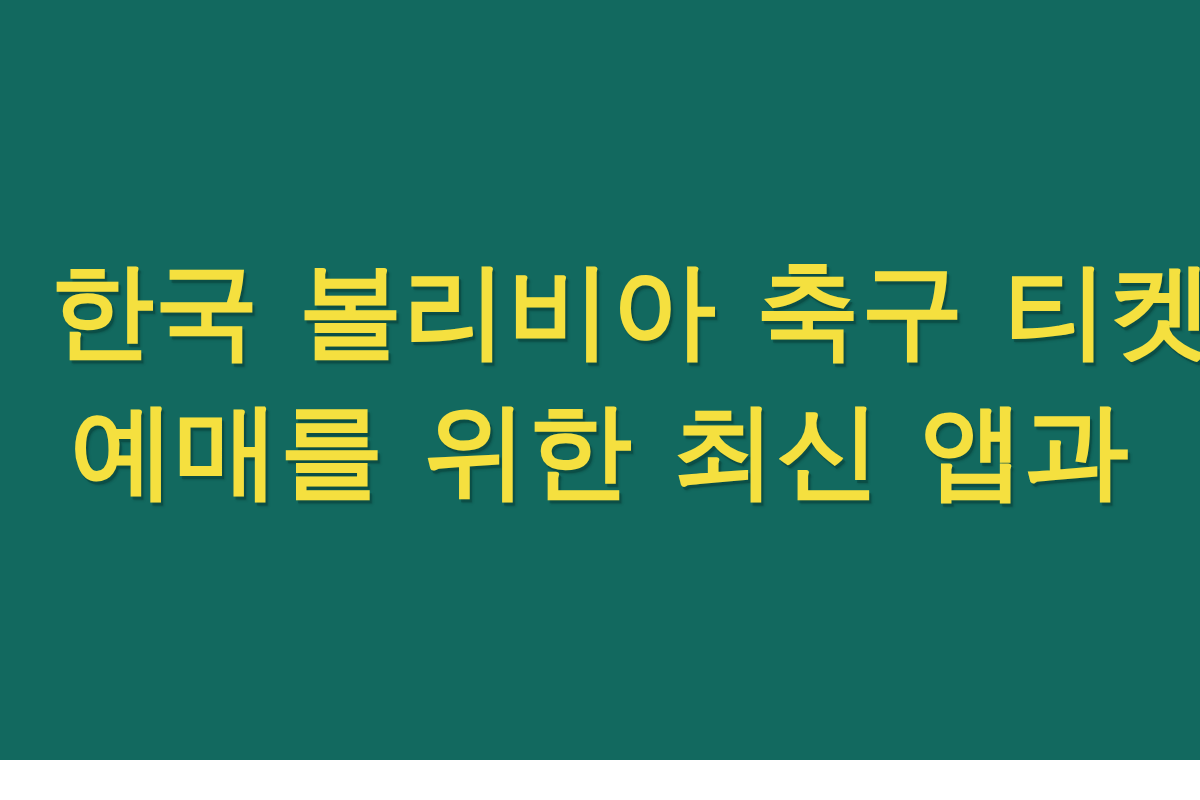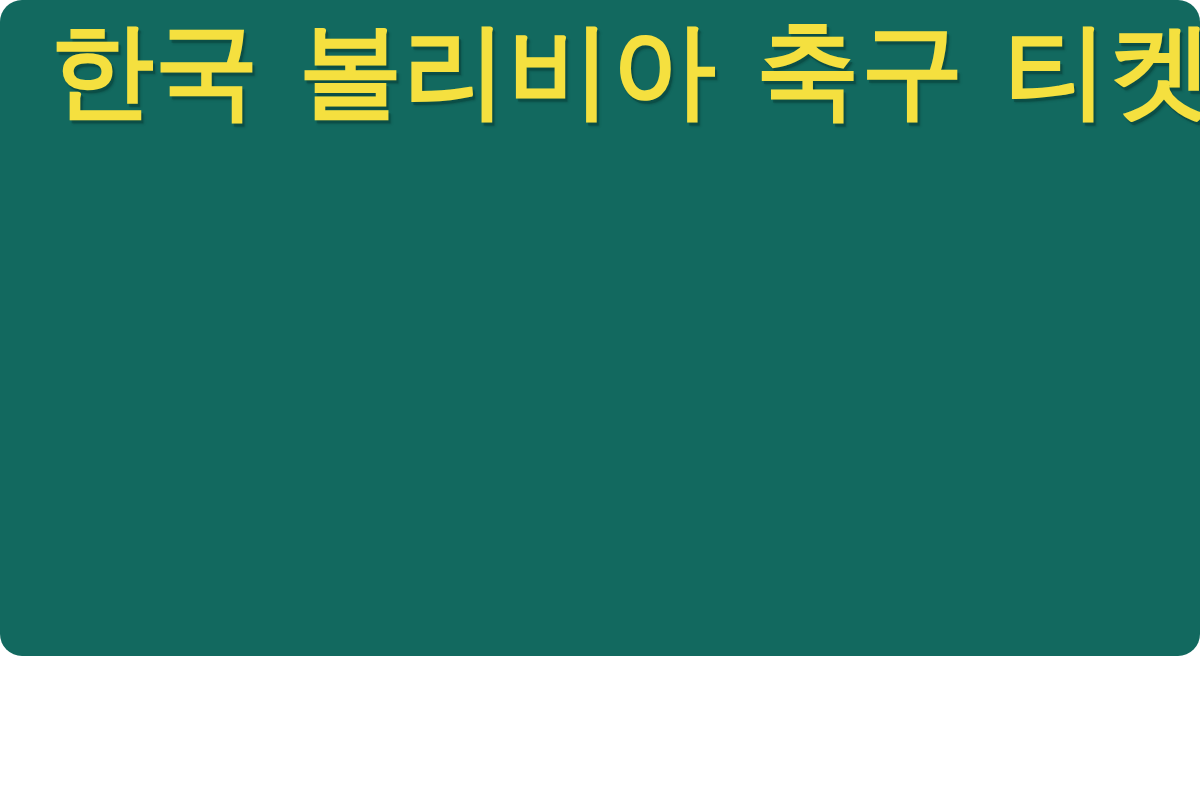--- a/index.html
+++ b/index.html
@@ -11,28 +11,28 @@
   body {
     width: 1200px;
     height: 800px;
     overflow: hidden;
     font-family: "Liberation Sans", sans-serif;
   }
 
   #card {
     position: relative;
     width: 1200px;
-    height: 656px;
+    height: 760px;
     box-sizing: border-box;
     display: flex;
     flex-direction: column;
     align-items: center;
+    justify-content: center;
     background: #12695F;
     overflow: hidden;
-    border-radius: 22px;
   }
 
   #headline {
     display: block;
     width: 1100px;
     margin: 0;
     padding: 0;
     text-align: center;
     font-weight: 700;
     font-size: 104px;
@@ -56,15 +56,16 @@
   #headline .line-2 { font-size: 104px; }
   #headline .line-3 { font-size: 104px; }
 </style>
 </head>
 <body>
 
 <div id="card" style="background: rgb(18, 105, 95);">
 
   <h1 id="headline" style="color: rgb(245, 224, 63);">
     <span class="line line-1">한국 볼리비아 축구 티켓</span>
+    <span class="line line-2">예매를 위한 최신 앱과</span>
   </h1>
 
 </div>
 
 </body></html>

